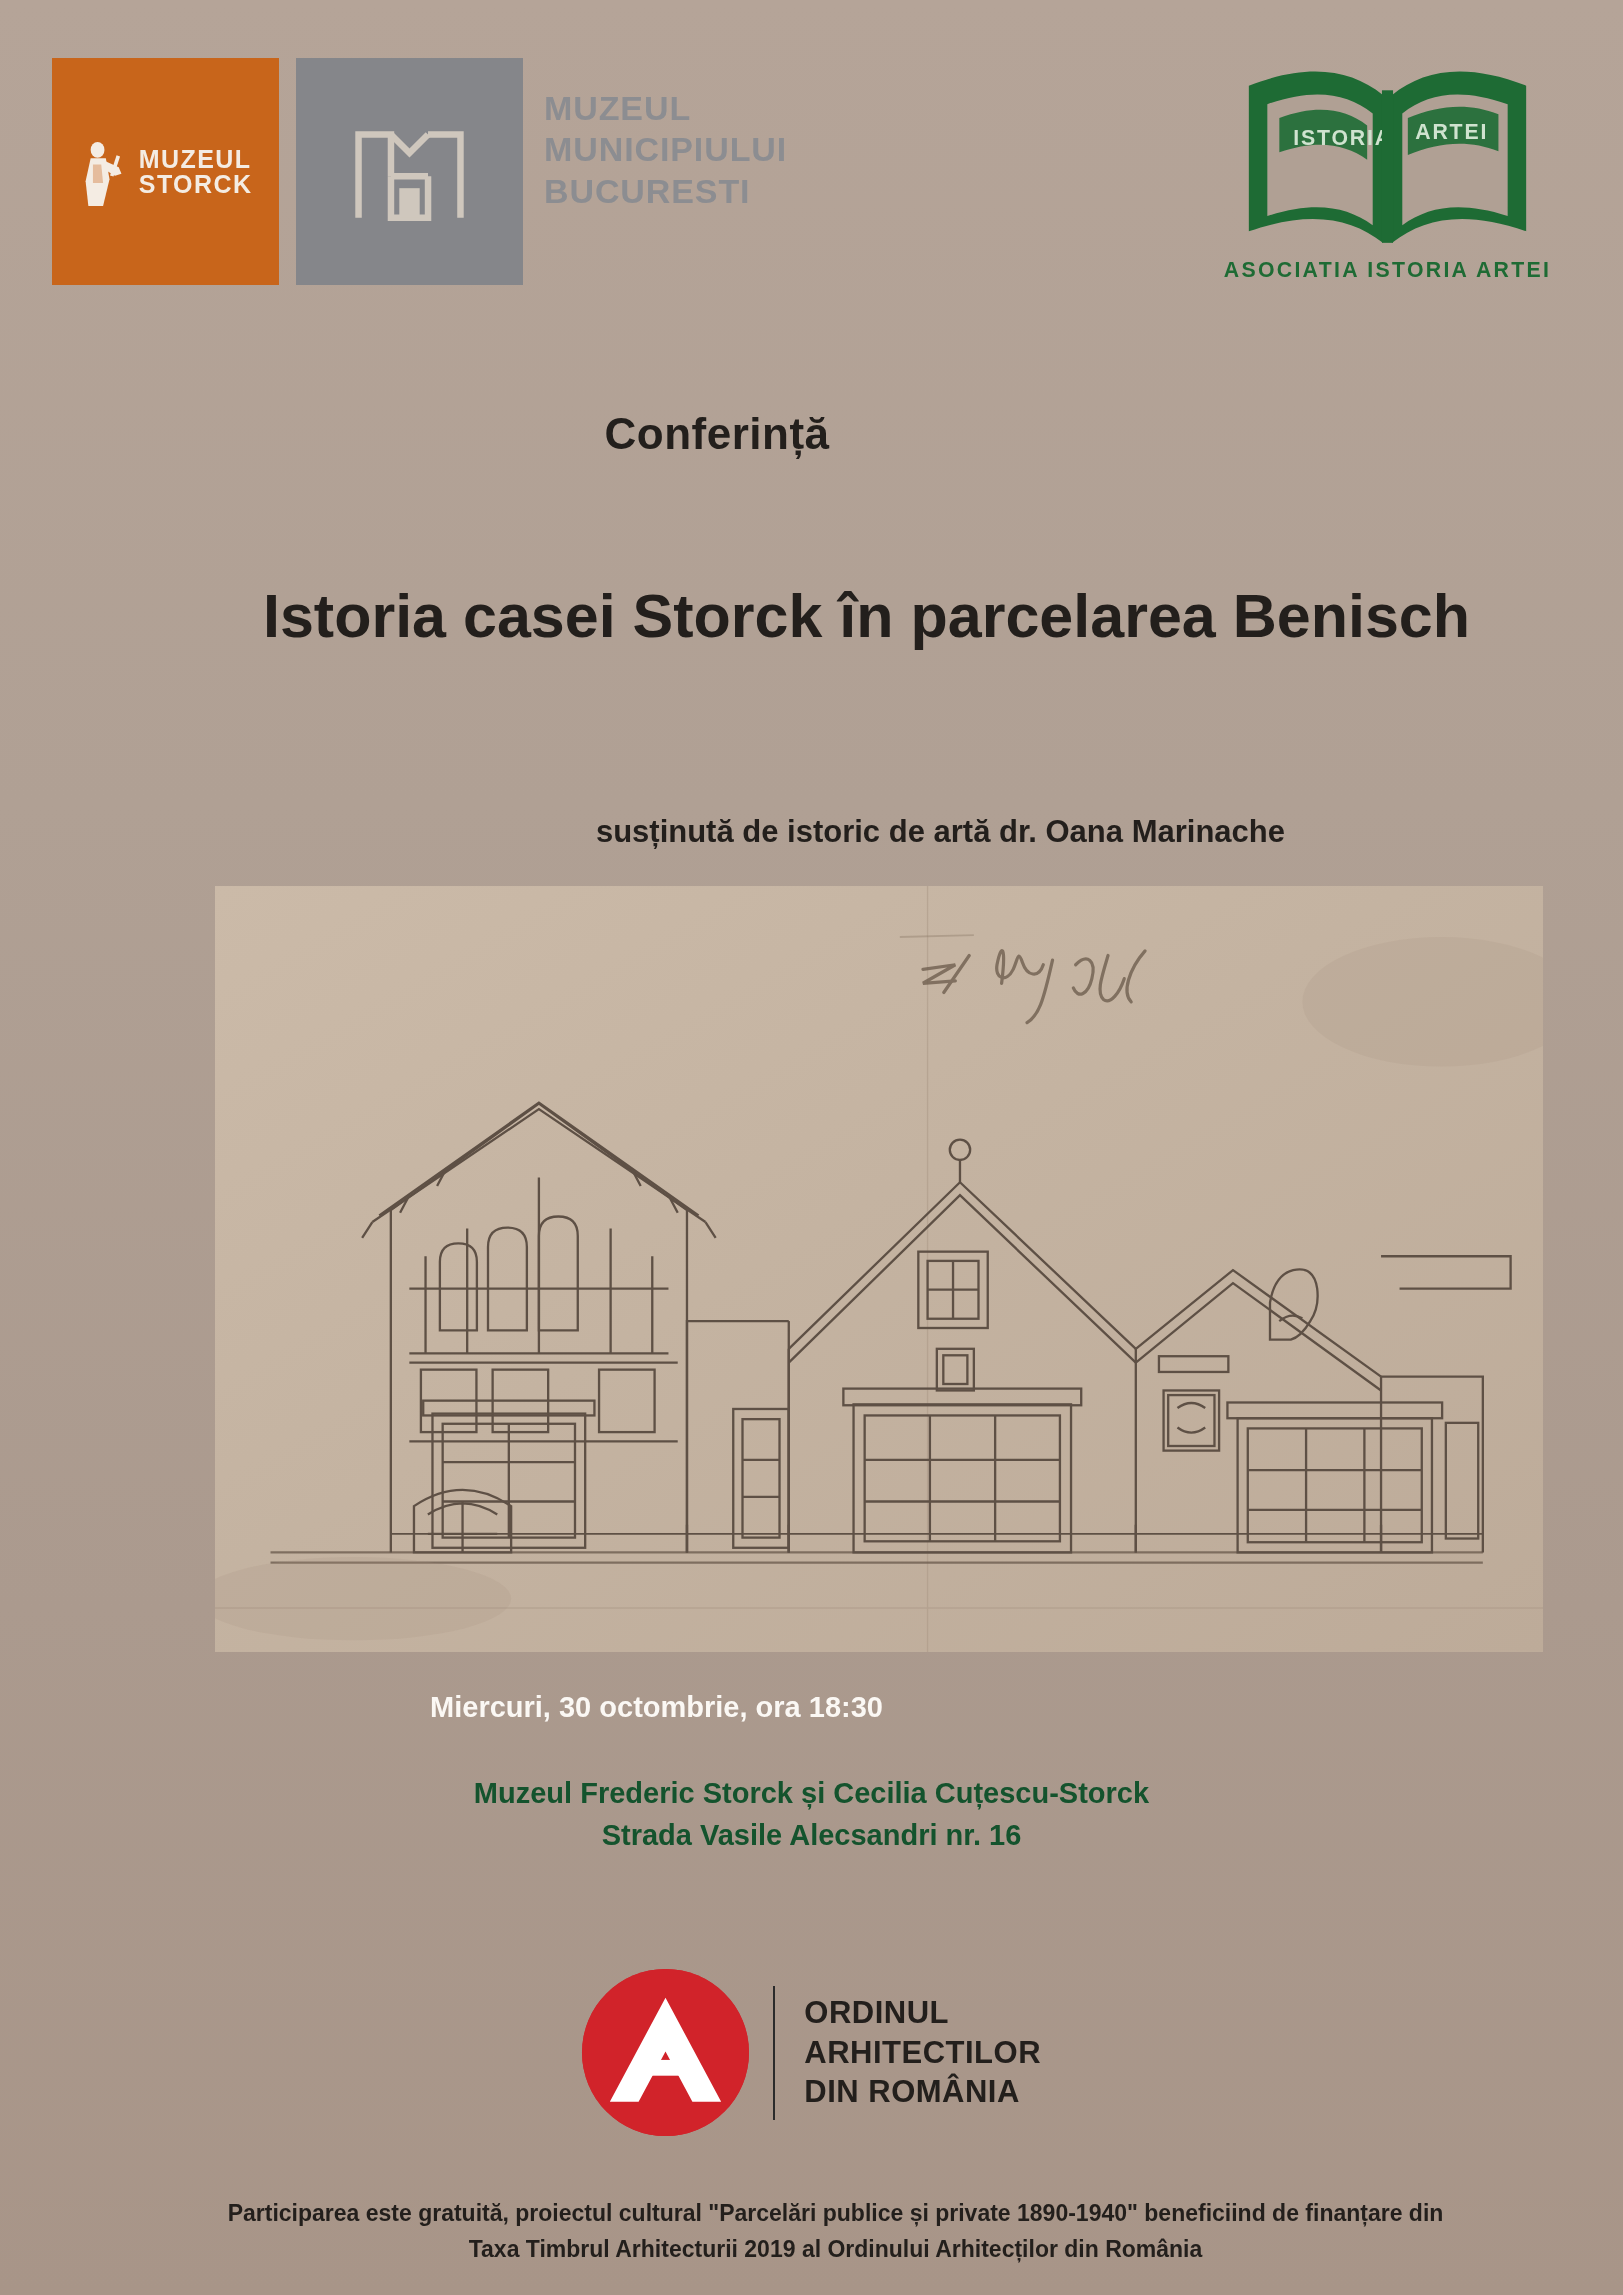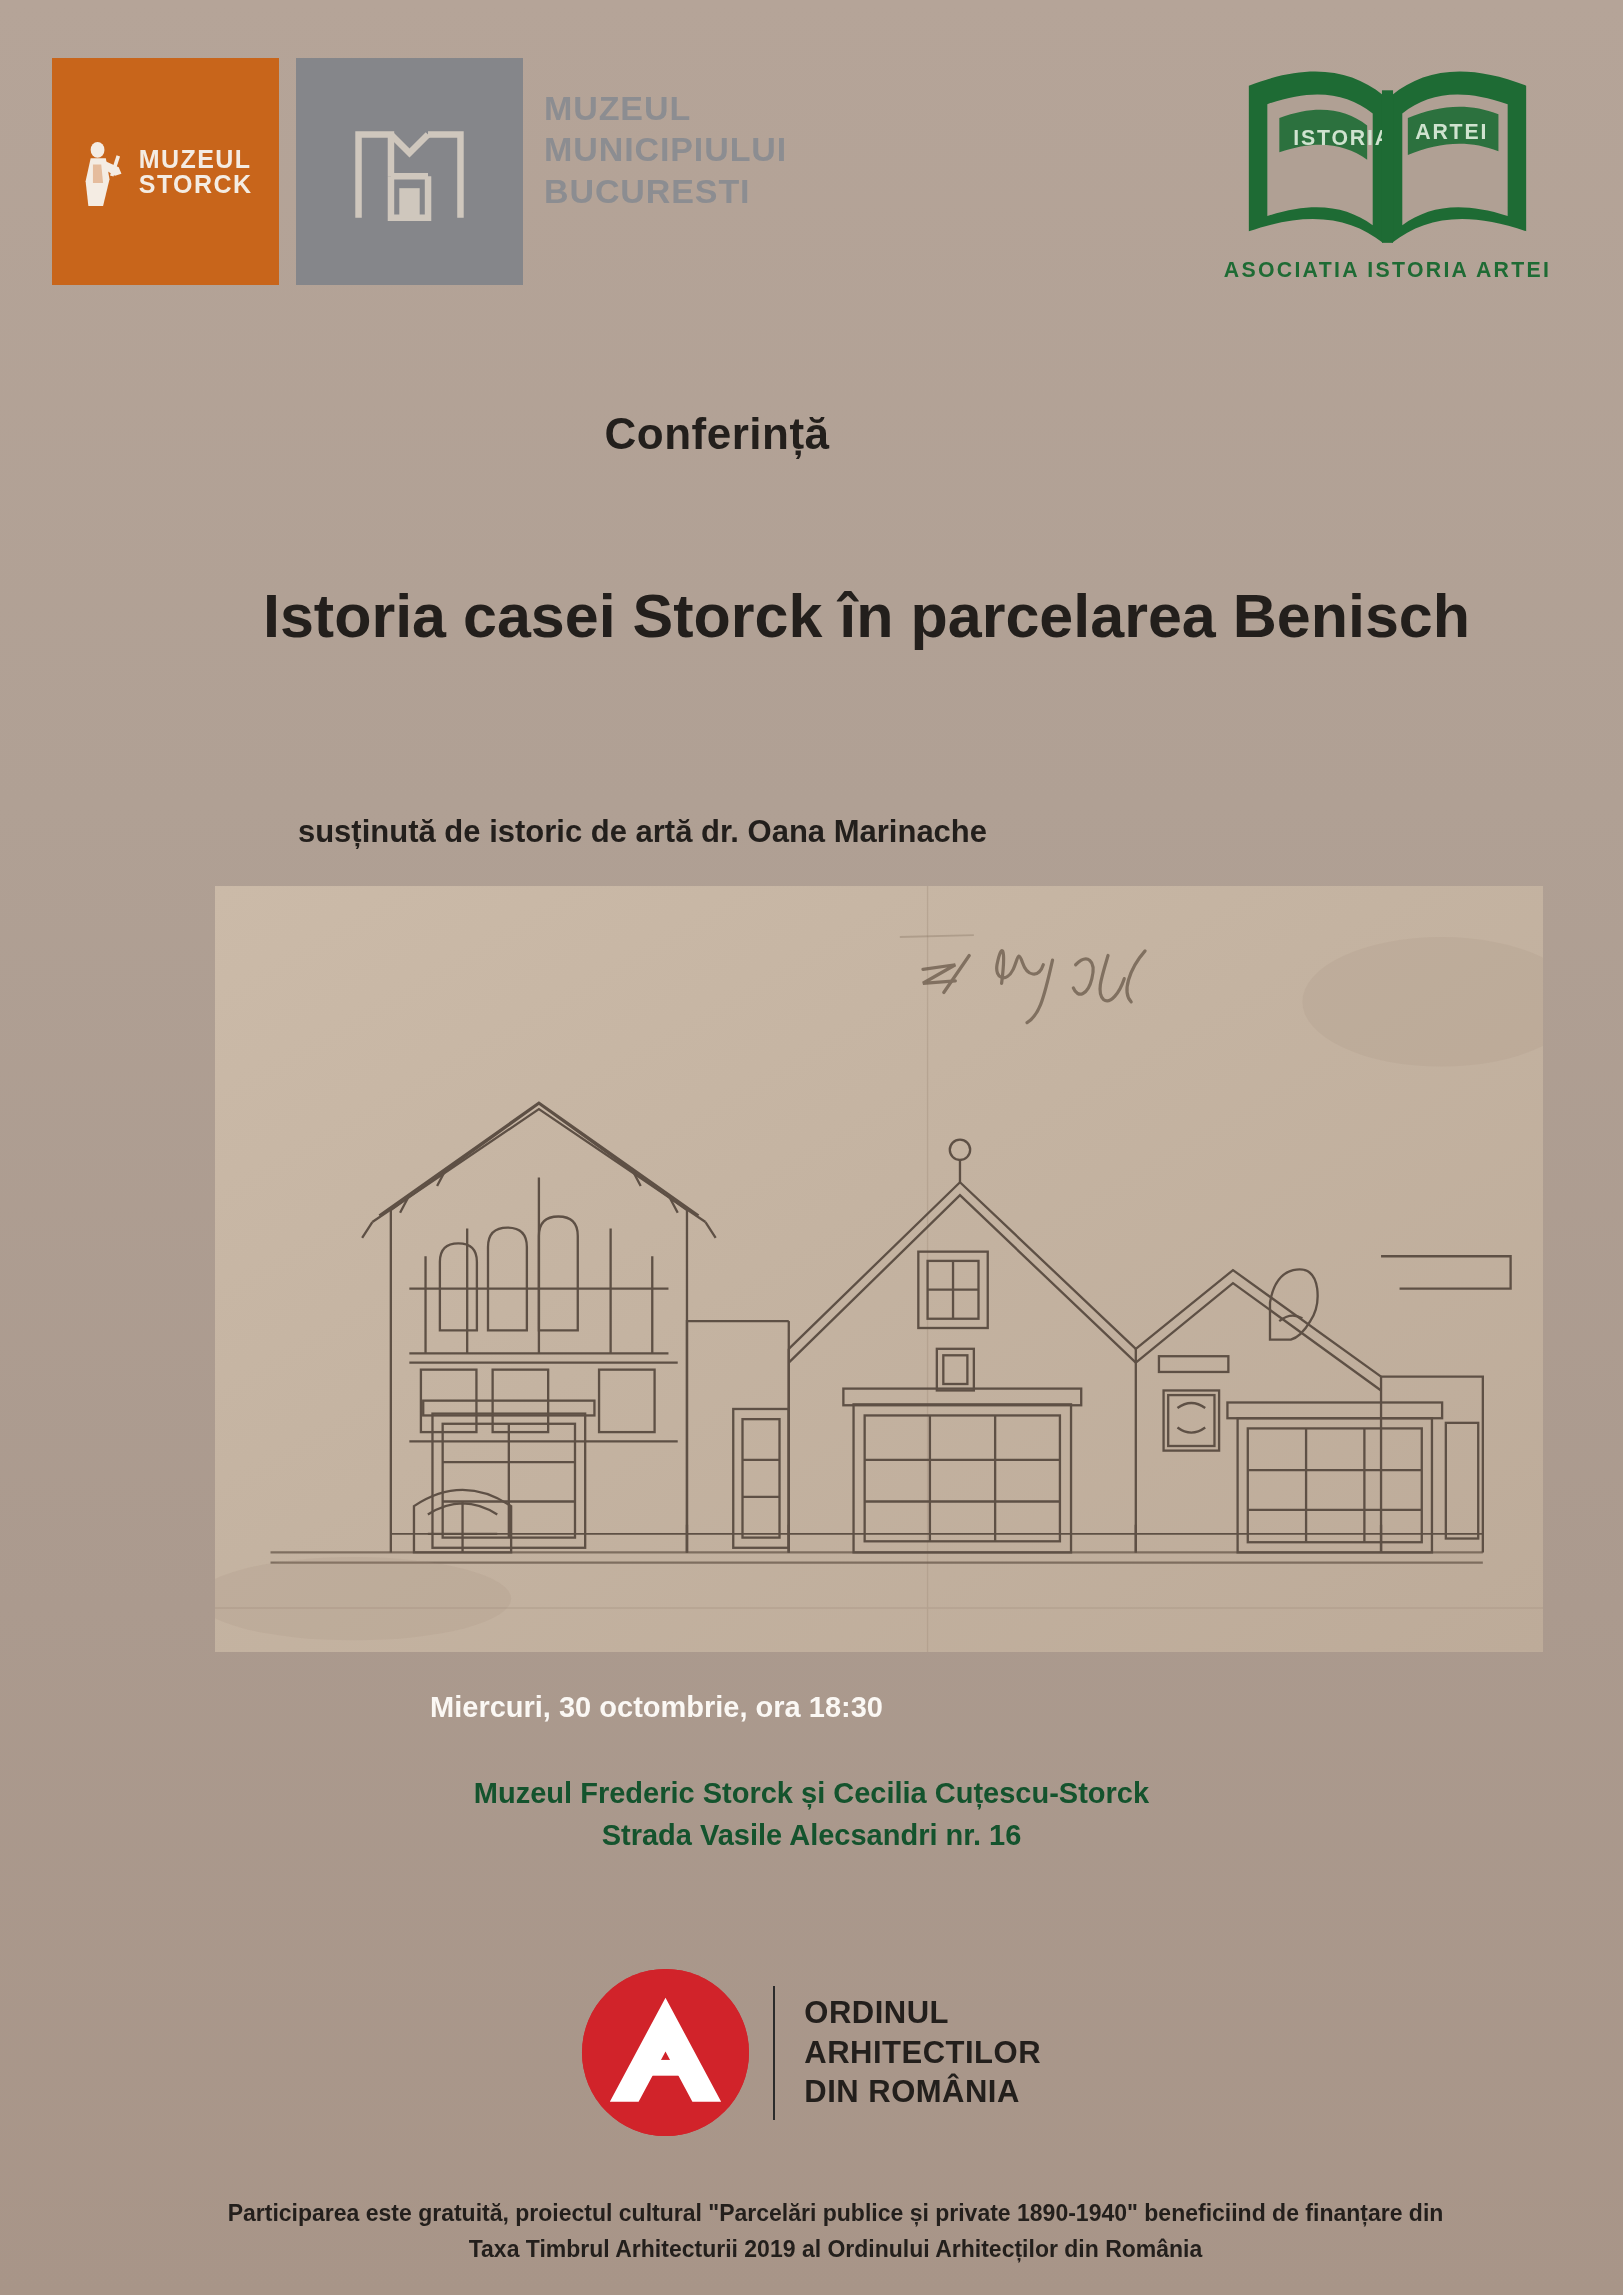--- a/index.html
+++ b/index.html
@@ -117,21 +117,21 @@
     color: #231f1c;
     line-height: 1.32;
     padding: 0 153px;
     box-sizing: border-box;
   }
   .conf-speaker {
     position: absolute;
     top: 814px;
     left: 0;
     width: 1285px;
-    text-align: center;
+    text-align: right;
     font-size: 31px;
     font-weight: bold;
     color: #231f1c;
   }
 
   
   .drawing-wrap {
     position: absolute;
     top: 886px;
     left: 215px;

